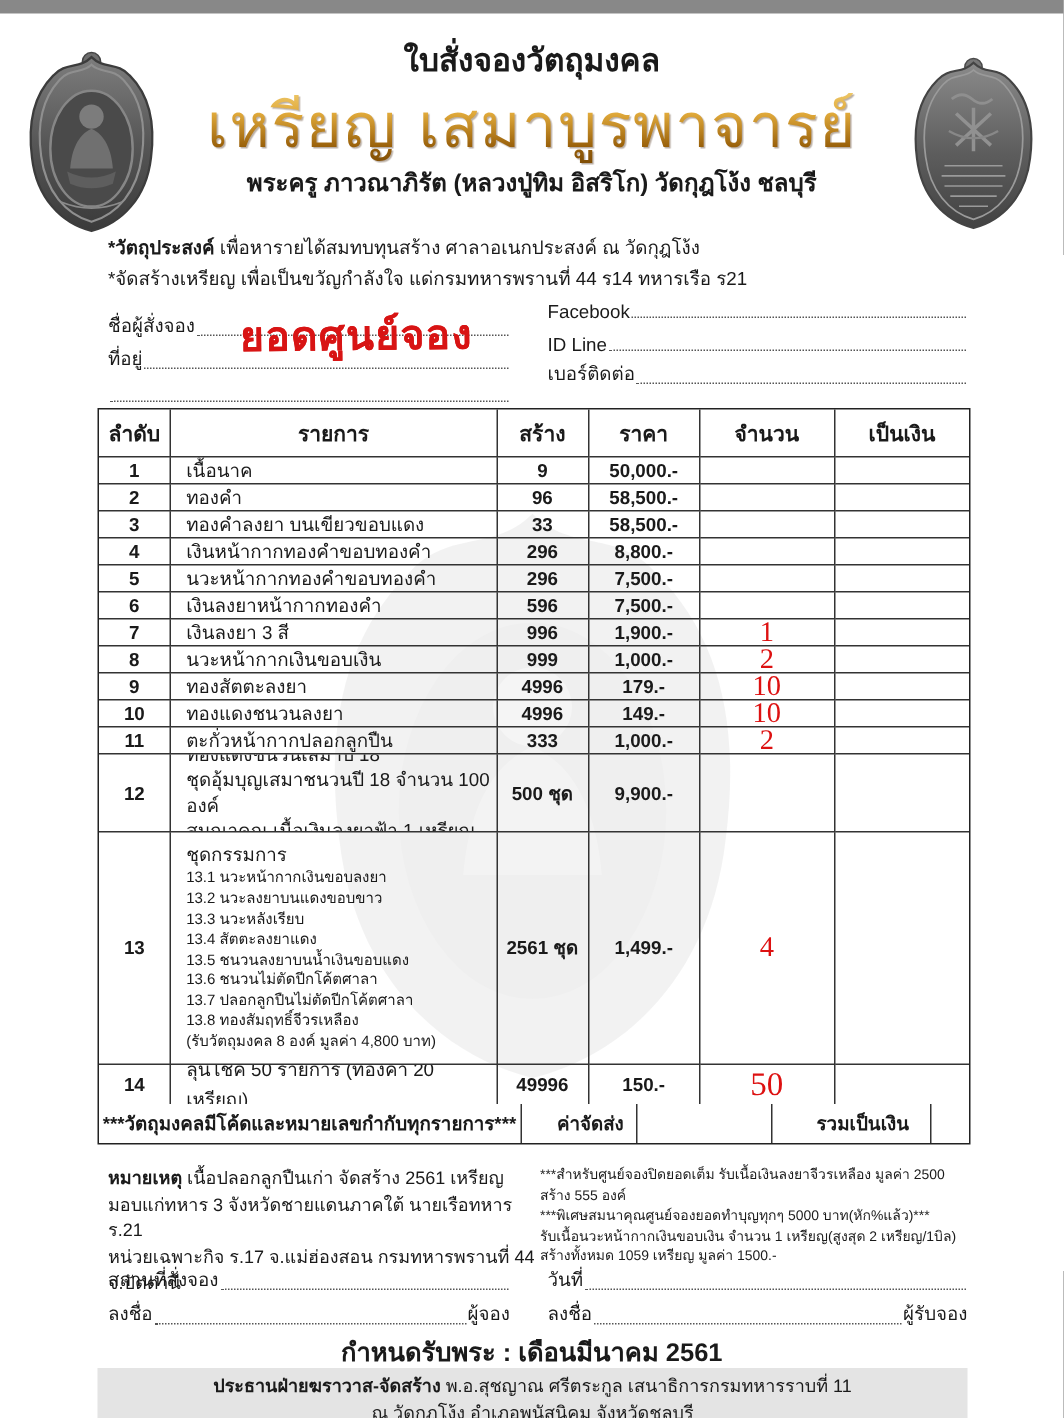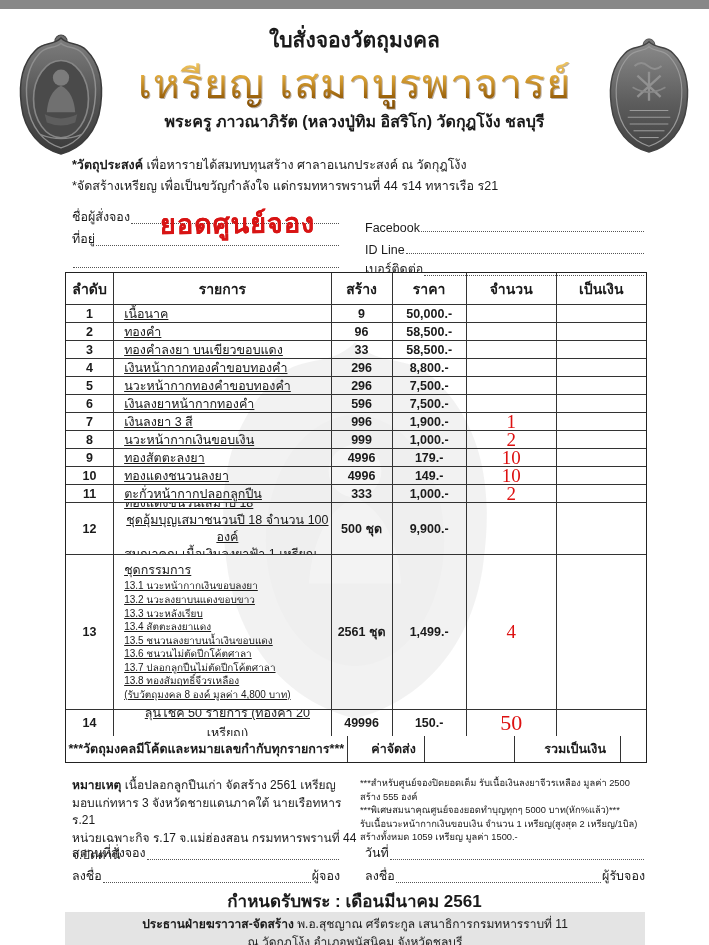--- a/index.html
+++ b/index.html
@@ -18,42 +18,42 @@
     filter:drop-shadow(1px 1.5px 0 rgba(60,30,0,.35));
     font-family:"DejaVu Serif","Liberation Serif",serif;
   }
   .subtitle{top:100px;left:0;right:0;text-align:center;font-size:16px;font-weight:bold;}
   .purpose{top:146px;left:72px;font-size:12.5px;line-height:21px;}
   
   .fieldrow{display:flex;align-items:flex-end;height:22px;font-size:12.5px;}
   .fieldrow .lbl{font-weight:normal;white-space:nowrap;}
   .dots{flex:1;border-bottom:1.5px dotted #555;margin:0 1px 3px 1px;height:1px;}
   .contact-left{top:196px;left:72px;width:268px;}
-  .contact-right{top:204px;left:365px;width:280px;}
+  .contact-right{top:184px;left:365px;width:280px;}
   .red-note{
     top:193px;left:160px;font-size:27px;font-weight:bold;color:#d81414;
     transform:rotate(-.6deg);letter-spacing:1px;text-shadow:0 0 .4px #d81414;
   }
   
-  #ordertable{top:263px;left:65px;width:580px;border:1.6px solid #222;background:transparent;text-align:center;}
+  #ordertable{top:263px;left:65px;width:580px;border:1.6px solid #222;background:transparent;}
   .trow{display:grid;grid-template-columns:8.3% 37.5% 10.5% 12.8% 15.5% 15.4%;}
   .trow > .cell{border-right:1px solid #333;border-bottom:1px solid #333;box-sizing:border-box;
     display:flex;align-items:center;justify-content:center;overflow:hidden;}
   .trow > .cell:last-child{border-right:none;}
   .trow:last-child > .cell{border-bottom:none;}
   .thead{height:32px;font-weight:bold;font-size:14px;}
   .trow{height:18px;font-size:12.5px;}
   .trow.head{height:32px;}
   .trow.r12{height:52px;}
   .trow.r13{height:155px;}
   .trow.r14{height:26px;}
   .trow.tfoot{height:26px;gap:16px;}
   .c-no{font-weight:bold;}
   .c-item{justify-content:flex-start !important;padding-left:10px;
-          flex-direction:column;align-items:flex-start !important;justify-content:center !important;text-decoration:underline;}
+          flex-direction:column;align-items:flex-start !important;justify-content:center !important;}
   .c-item .iline{line-height:17px;}
   .c-item .isub{font-size:10px;line-height:13.6px;}
   .c-made,.c-price{font-weight:bold;}
   .c-qty{color:#dd1111;font-family:"Liberation Serif","DejaVu Serif",serif;font-size:19px;}
   .c-qty.big{font-size:22px;}
   .foot-note{grid-column:1 / span 2;font-weight:bold;font-size:12.5px;}
   .foot-lbl{font-weight:bold;font-size:12.5px;}
   
   .notes-left{top:768px;left:72px;width:288px;font-size:12px;line-height:17.5px;}
   .notes-right{top:768px;left:360px;width:290px;font-size:9.3px;line-height:13.5px;}

